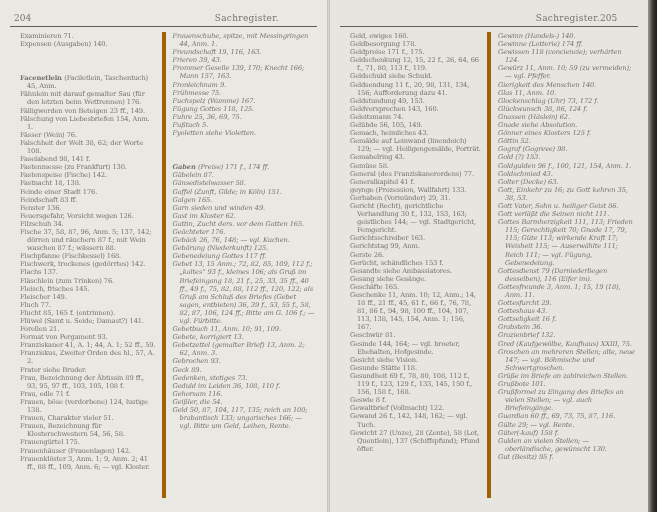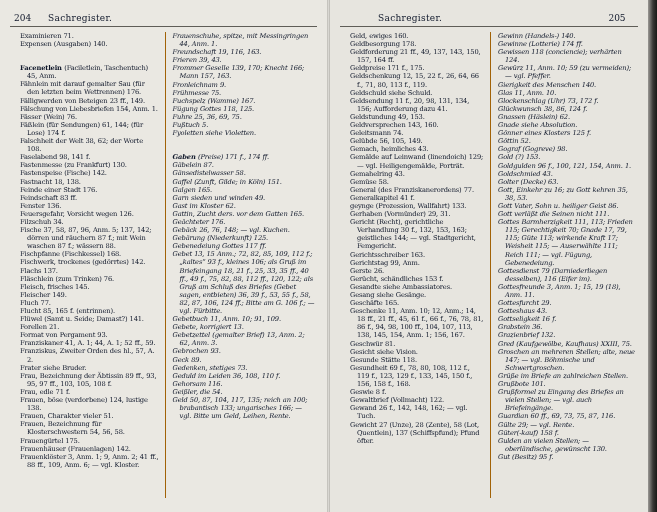--- a/index.html
+++ b/index.html
@@ -1,46 +1,46 @@
 <!DOCTYPE html>
 <html><head>
 <meta charset="utf-8">
 <style>
   html,body { margin:0; padding:0; background:#b9b7b2; }
   .scan {
     position:relative; width:657px; height:512px; overflow:hidden;
     background:#d9d7d2;
-    font-family:"DejaVu Serif", serif; color:#0f172a;
+    font-family:"DejaVu Serif", serif; color:#737373;
   }
   .page { position:absolute; top:0; height:512px; box-sizing:border-box; }
   .page.left  { left:0;   width:328px; background:#eae8e2; border-right:1px solid #c6c4be; }
   .page.right { left:329px; width:319px; background:#e7e5df; border-left:1px solid #c2c0ba; }
   .edge-shadow {
     position:absolute; right:0; top:0; width:9px; height:512px;
     background:linear-gradient(to right,#9b9995,#3a3835 55%,#191816);
   }
   .pagehead {
     display:grid; grid-template-columns:34px 1fr 34px; align-items:baseline;
     margin:0 10px; padding:13px 4px 3px 4px;
     border-bottom:1px solid #5f5d57;
     font-size:9px;
   }
-  .ptitle { text-align:left; letter-spacing:0.3px; }
+  .ptitle { text-align:right; letter-spacing:0.3px; }
   .pnum { font-size:9px; }
-  .pnum.right { text-align:center; }
+  .pnum.right { text-align:left; }
   .cols { display:flex; padding:5px 10px 0 14px; }
   .col { box-sizing:border-box; overflow:hidden; height:466px; }
-  .col.first  { width:50%; padding-right:6px; border-right:1px solid #a16207; padding-left:6px; }
+  .col.first  { width:50%; padding-right:6px; border-right:4px solid #a16207; padding-left:6px; }
   .col.second { width:50%; padding-left:7px; padding-right:2px;font-style:italic; }
   .entry {
     margin:0; font-size:6.7px; line-height:8.1px;
     text-indent:-7px; padding-left:7px;
     letter-spacing:-0.15px; word-spacing:0.2px;
   }
-  .entry.gap { margin-top:16px; }
+  .entry.gap { margin-top:26px; }
   .lead { font-weight:bold; }
 </style>
 </head>
 <body>
 
 <div class="scan">
 
   <div class="page left">
     <div class="pagehead">
       <span class="pnum">204</span>
@@ -49,21 +49,20 @@
     </div>
     <div class="cols">
       <div class="col first">
           <p class="entry">Examinieren 71.</p>
           <p class="entry">Expensen (Ausgaben) 140.</p>
           <p class="entry gap"><span class="lead">Facenetlein </span>(Faciletlein, Taschentuch) 45, Anm.</p>
           <p class="entry">Fähnlein mit darauf gemalter Sau (für den letzten beim Wettrennen) 176.</p>
           <p class="entry">Fälligwerden von Beteigen 23 ff., 149.</p>
           <p class="entry">Fälschung von Liebesbriefen 154, Anm. 1.</p>
           <p class="entry">Fässer (Wein) 76.</p>
-          <p class="entry">Fäßlein (für Sendungen) 61, 144; (für Lose) 174 f.</p>
           <p class="entry">Falschheit der Welt 38, 62; der Worte 108.</p>
           <p class="entry">Faselabend 98, 141 f.</p>
           <p class="entry">Fastenmesse (zu Frankfurt) 130.</p>
           <p class="entry">Fastenspeise (Fische) 142.</p>
           <p class="entry">Fastnacht 18, 138.</p>
           <p class="entry">Feinde einer Stadt 176.</p>
           <p class="entry">Feindschaft 83 ff.</p>
           <p class="entry">Fenster 136.</p>
           <p class="entry">Feuersgefahr, Vorsicht wegen 126.</p>
           <p class="entry">Filzschuh 34.</p>
@@ -133,21 +132,20 @@
   <div class="page right">
     <div class="pagehead">
       <span class="pnum"></span>
       <span class="ptitle">Sachregister.</span>
       <span class="pnum right">205</span>
     </div>
     <div class="cols">
       <div class="col first">
           <p class="entry">Geld, ewiges 160.</p>
           <p class="entry">Geldbesorgung 178.</p>
-          <p class="entry">Geldforderung 21 ff., 49, 137, 143, 150, 157, 164 ff.</p>
           <p class="entry">Geldpreise 171 f., 175.</p>
           <p class="entry">Geldschenkung 12, 15, 22 f., 26, 64, 66 f., 71, 80, 113 f., 119.</p>
           <p class="entry">Geldschuld siehe Schuld.</p>
           <p class="entry">Geldsendung 11 f., 20, 98, 131, 134, 156; Aufforderung dazu 41.</p>
           <p class="entry">Geldstundung 49, 153.</p>
           <p class="entry">Geldversprechen 143, 160.</p>
           <p class="entry">Geleitsmann 74.</p>
           <p class="entry">Gelübde 56, 105, 149.</p>
           <p class="entry">Gemach, heimliches 43.</p>
           <p class="entry">Gemälde auf Leinwand (linendoich) 129; — vgl. Heiligengemälde, Porträt.</p>
@@ -160,20 +158,21 @@
           <p class="entry">Gericht (Recht), gerichtliche Verhandlung 30 f., 132, 153, 163; geistliches 144; — vgl. Stadtgericht, Femgericht.</p>
           <p class="entry">Gerichtsschreiber 163.</p>
           <p class="entry">Gerichtstag 99, Anm.</p>
           <p class="entry">Gerste 26.</p>
           <p class="entry">Gerücht, schändliches 153 f.</p>
           <p class="entry">Gesandte siehe Ambassiatores.</p>
           <p class="entry">Gesang siehe Gesänge.</p>
           <p class="entry">Geschäfte 165.</p>
           <p class="entry">Geschenke 11, Anm. 10; 12, Anm.; 14, 18 ff., 21 ff., 45, 61 f., 66 f., 76, 78, 81, 86 f., 94, 98, 100 ff., 104, 107, 113, 138, 145, 154, Anm. 1; 156, 167.</p>
           <p class="entry">Geschwür 81.</p>
+          <p class="entry">Gesinde 144, 164; — vgl. broeter, Ehehalten, Hofgesinde.</p>
           <p class="entry">Gesicht siehe Vision.</p>
           <p class="entry">Gesunde Stätte 118.</p>
           <p class="entry">Gesundheit 69 f., 78, 80, 108, 112 f., 119 f., 123, 129 f., 133, 145, 150 f., 156, 158 f., 168.</p>
           <p class="entry">Geswie 8 f.</p>
           <p class="entry">Gewaltbrief (Vollmacht) 122.</p>
           <p class="entry">Gewand 26 f., 142, 148, 162; — vgl. Tuch.</p>
           <p class="entry">Gewicht 27 (Unze), 28 (Zente), 58 (Lot, Quentlein), 137 (Schiffspfund); Pfund öfter.</p>
         </div>
       <div class="col second">
           <p class="entry">Gewinn (Handels-) 140.</p>

